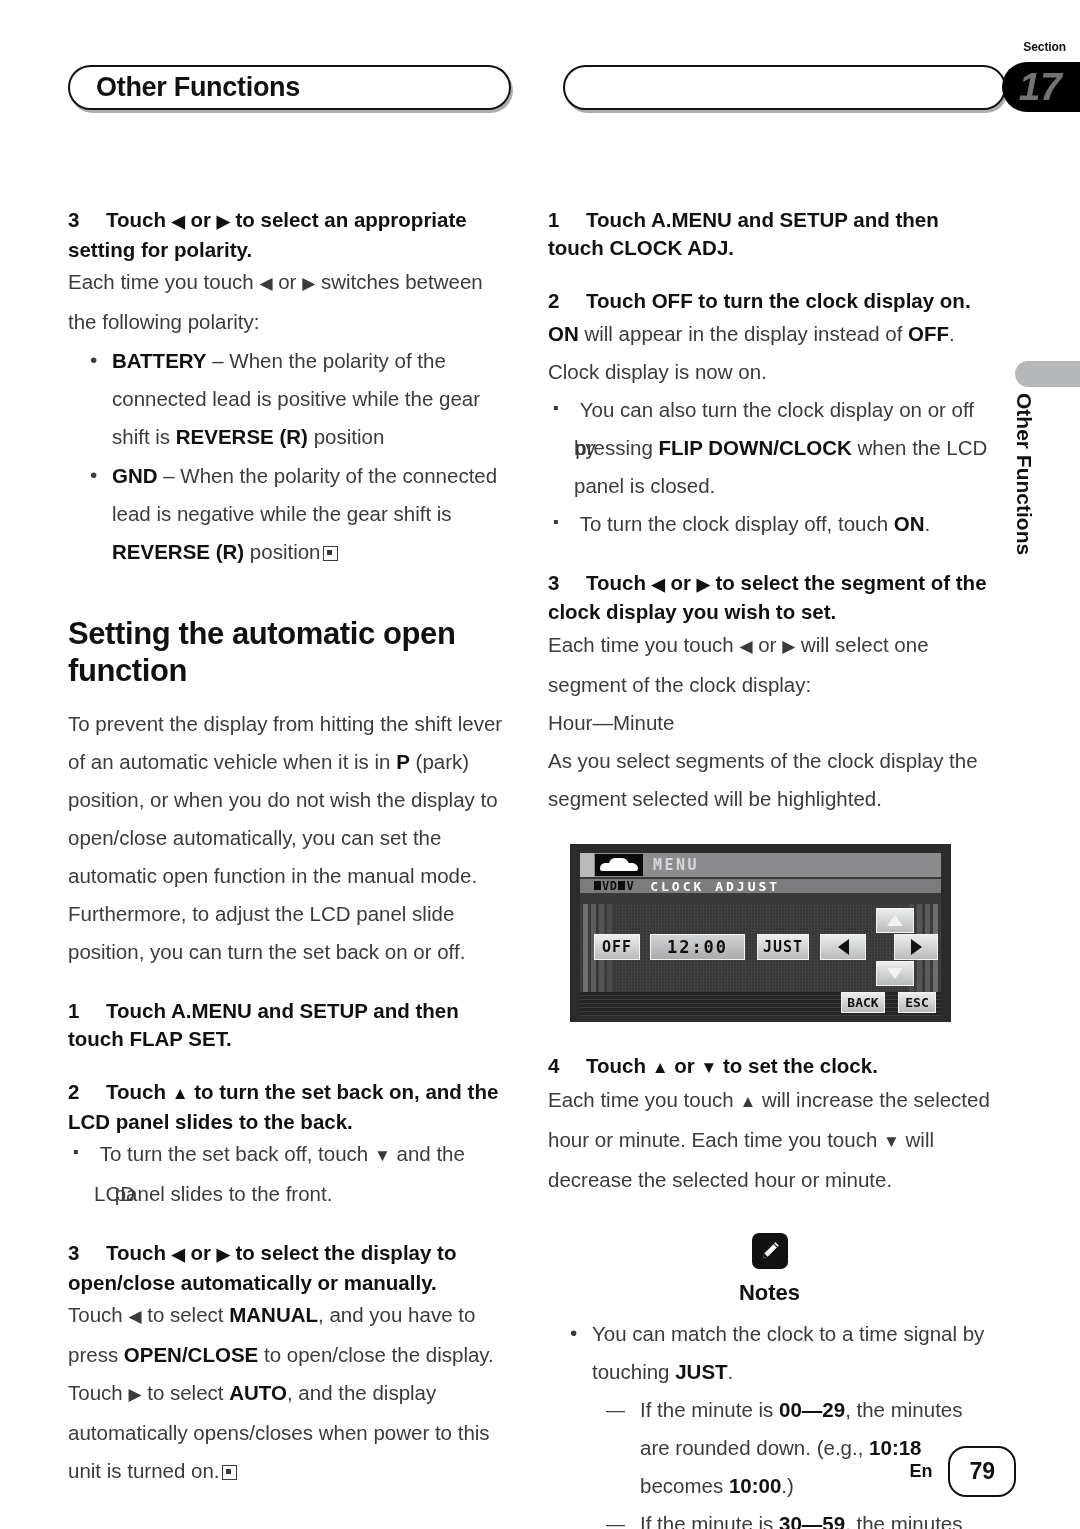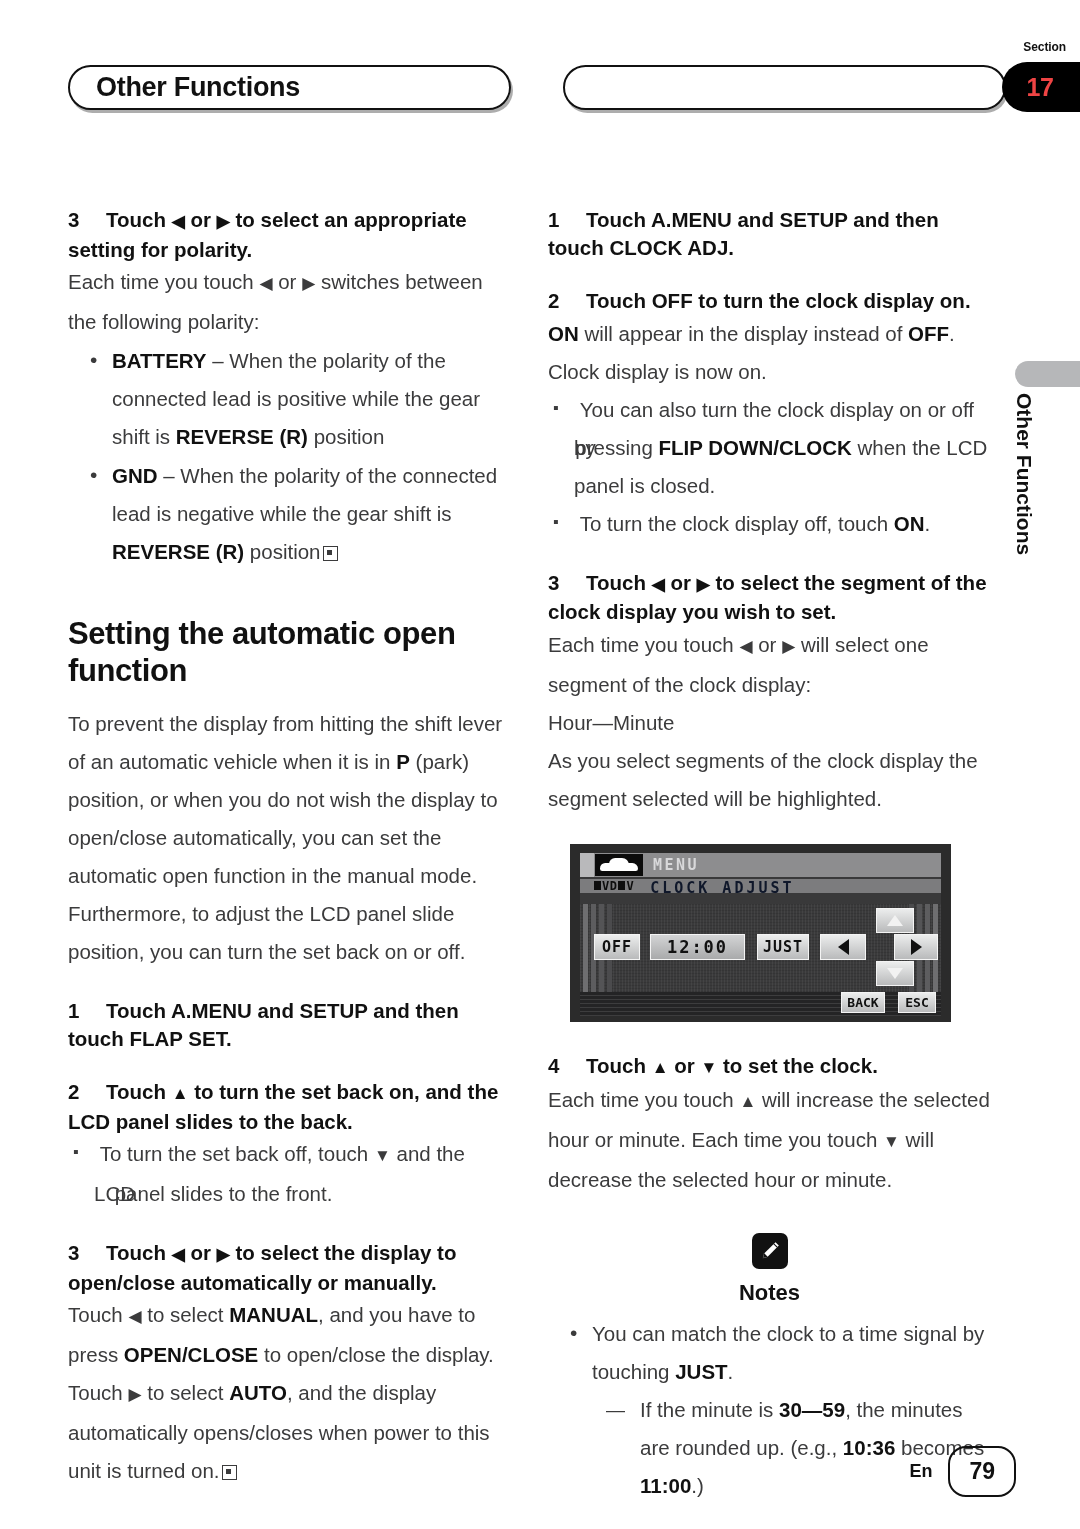--- a/index.html
+++ b/index.html
@@ -32,22 +32,22 @@
     letter-spacing: -0.1px;
   }
   .section-badge {
     position: absolute; right: 0px; top: 62px;
     width: 78px; height: 50px;
     background: #000;
     border-radius: 25px 0 0 25px;
     display: flex; align-items: center; justify-content: center;
   }
   .section-badge span {
-    color: #ef4444; font-weight: bold; font-size: 25px;
-    letter-spacing: -0.5px; padding-right: 2px;
+    color: #737373; font-weight: bold; font-size: 39px;
+    letter-spacing: -0.5px; padding-right: 2px; font-style: italic;
   }
 
   
   .side-tab-bar {
     position: absolute; left: 1015px; top: 361px;
     width: 70px; height: 26px;
     background: #b6b7b9; border-radius: 13px 0 0 13px;
   }
   .side-tab-text {
     position: absolute; left: 1009px; top: 393px;
@@ -170,21 +170,21 @@
     position: absolute; left: 0; top: 26px; width: 100%; height: 14px;
     background: #7c7c7e; display: flex; 
   }
   .dvd-badge {
     margin-left: 14px; color: #0d0d0d; font-size: 12px;
     font-weight: bold; letter-spacing: 0.5px;
     display: flex; align-items: center; gap: 1px;
   }
   .dvd-sq { width: 7px; height: 9px; background: #0d0d0d; display: inline-block; }
   .lcd-row2 .label {
-    color: #0f172a; font-size: 15px; letter-spacing: 3px;
+    color: #ffffff; font-size: 13px; letter-spacing: 3px;
     margin-left: 16px; font-weight: bold;
   }
   .lcd-body {
     position: absolute; left: 0; top: 51px; right: 0; bottom: 0;
     background: #3a3a3b;
     background-image:
       repeating-linear-gradient(90deg, rgba(255,255,255,0.05) 0 1px, transparent 1px 3px),
       repeating-linear-gradient(0deg, rgba(0,0,0,0.10) 0 1px, transparent 1px 3px);
     overflow: hidden;
   }
@@ -387,20 +387,21 @@
           <path d="M5.0 13.1l3.9 3.9-4.8 1z" fill="#111111"></path>
           <path d="M14.8 3.9l3.3 3.3" stroke="#111111" stroke-width="1.1" fill="none"></path>
         </svg>
       </div>
       <div class="notes-title">Notes</div>
     </div>
 
     <ul class="dots">
       <li>You can match the clock to a time signal by touching <b>JUST</b>.
         <ul class="dashes">
+          <li>If the minute is <b>00—29</b>, the minutes are rounded down. (e.g., <b>10:18</b> becomes <b>10:00</b>.)</li>
           <li>If the minute is <b>30—59</b>, the minutes are rounded up. (e.g., <b>10:36</b> becomes <b>11:00</b>.)</li>
         </ul>
       </li>
     </ul>
   </div>
 
   <div class="footer">
     <span class="lang">En</span>
     <span class="pageno">79</span>
   </div>

